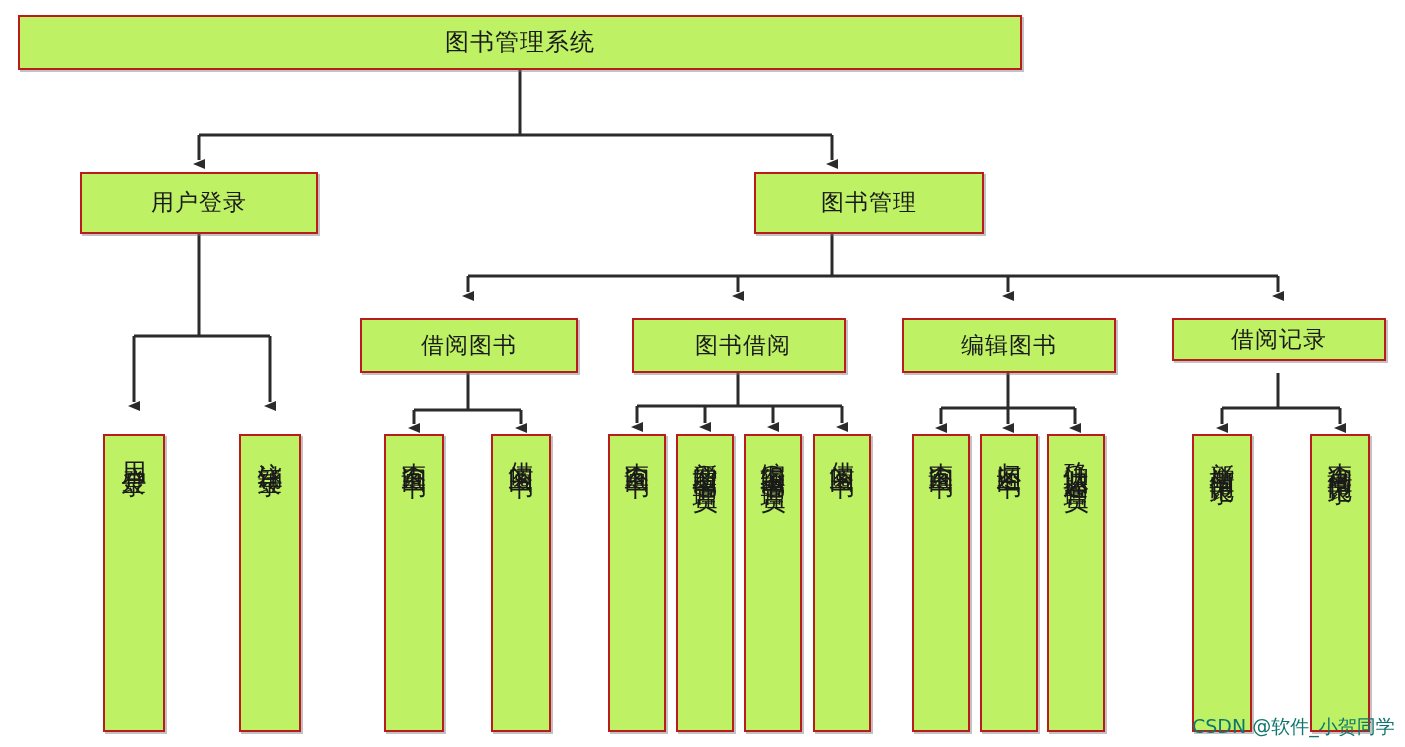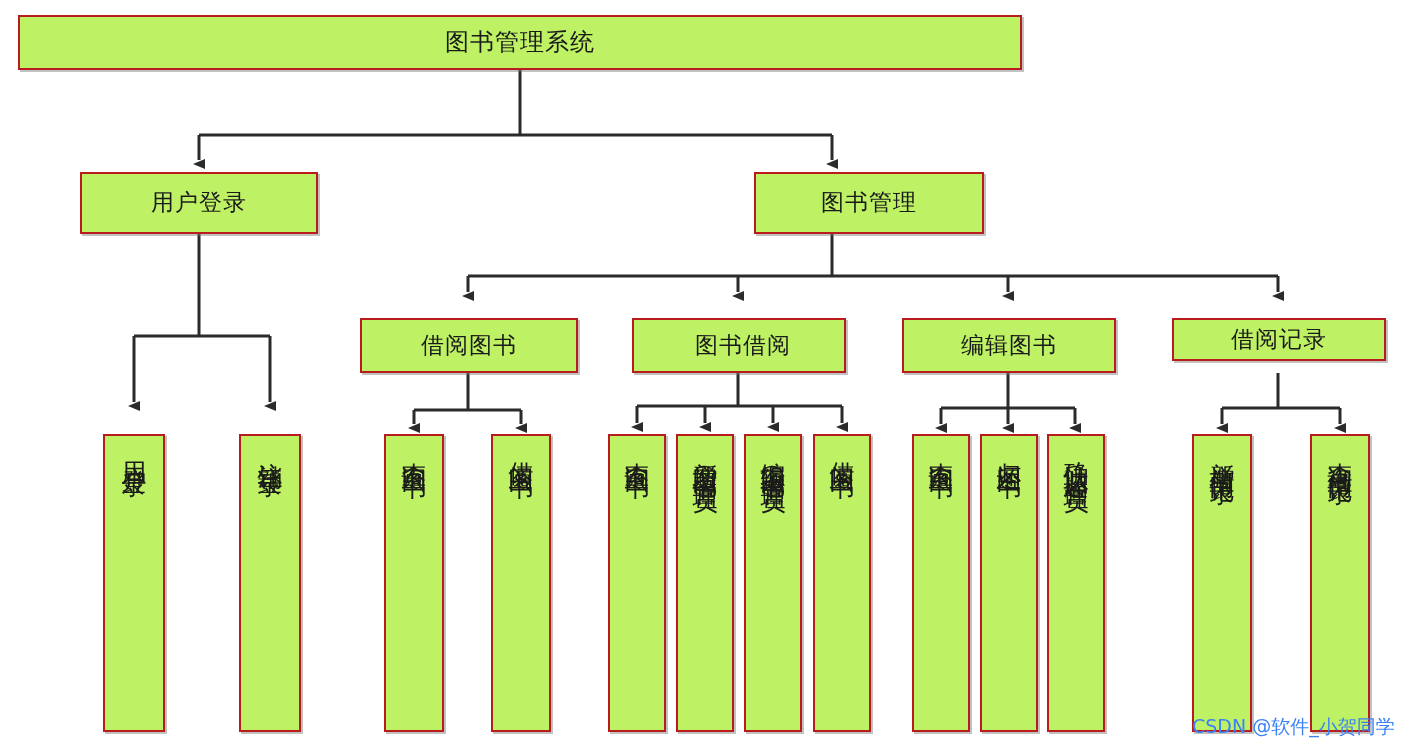--- a/index.html
+++ b/index.html
@@ -62,21 +62,21 @@
     text-orientation: upright;
     font-size: 25px;
     letter-spacing: 4px;
     line-height: 1;
   }
   .node.v.pad .node-label {
     letter-spacing: 4px;
   }
   .watermark {
     position: absolute;
-    color: #3b82f6;
+    color: #0f766e;
     font-size: 19px;
     white-space: nowrap;
     z-index: 5;
     font-family: "DejaVu Sans", "Liberation Sans", sans-serif;
   }
 </style>
 </head>
 <body>
 
 <div id="canvas">

